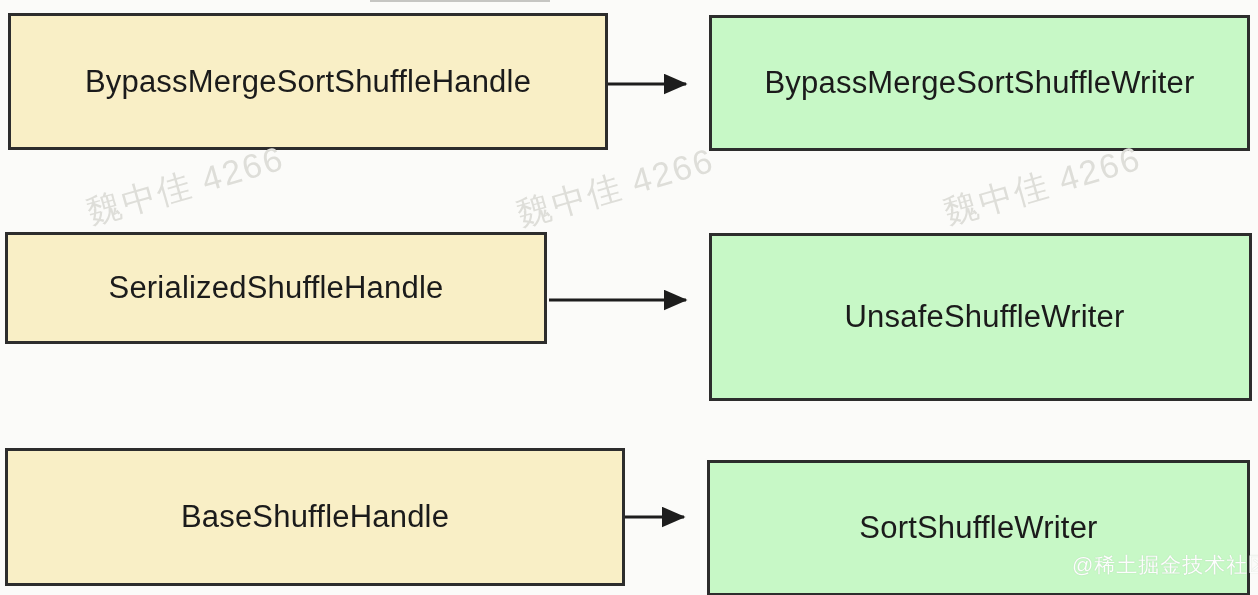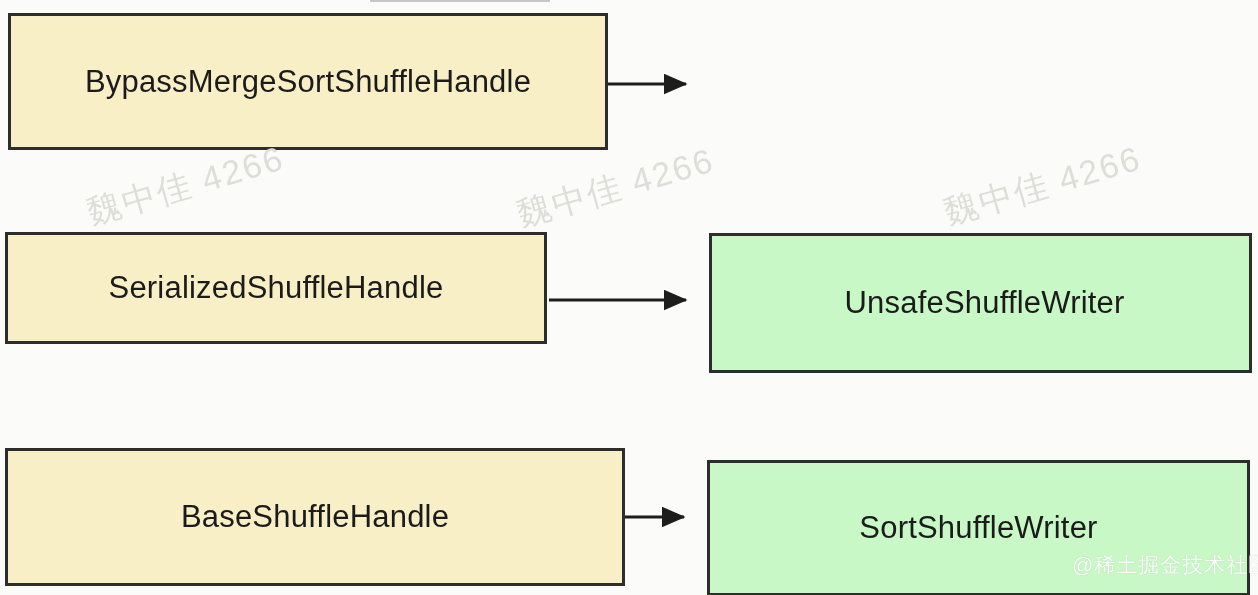--- a/index.html
+++ b/index.html
@@ -28,21 +28,21 @@
     white-space: nowrap;
   }
   .handle-node { background: #f9efc6; }
   .writer-node { background: #c7f8c6; }
 
   
   .r1-handle { left: 8px;   top: 13px;  width: 600px; height: 137px; }
   .r1-writer { left: 709px; top: 15px;  width: 541px; height: 136px; }
   
   .r2-handle { left: 5px;   top: 232px; width: 542px; height: 112px; }
-  .r2-writer { left: 709px; top: 233px; width: 543px; height: 140px; padding-left: 8px; }
+  .r2-writer { left: 709px; top: 233px; width: 543px; height: 168px; padding-left: 8px; }
   
   .r3-handle { left: 5px;   top: 448px; width: 620px; height: 138px; }
   .r3-writer { left: 707px; top: 460px; width: 543px; height: 136px; }
 
   .arrow-layer {
     position: absolute;
     left: 0; top: 0;
     width: 1258px;
     height: 595px;
     pointer-events: none;
@@ -97,20 +97,23 @@
       </marker>
     </defs>
     <line x1="550" y1="84" x2="686" y2="84" stroke="#1d1d1d" stroke-width="3" marker-end="url(#arrowhead)"></line>
     <line x1="549" y1="300" x2="686" y2="300" stroke="#1d1d1d" stroke-width="3" marker-end="url(#arrowhead)"></line>
     <line x1="549" y1="517" x2="684" y2="517" stroke="#1d1d1d" stroke-width="3" marker-end="url(#arrowhead)"></line>
   </svg>
 
   <div class="node handle-node r1-handle">
     <span>BypassMergeSortShuffleHandle</span>
   </div>
+  <div class="node writer-node r1-writer">
+    <span>BypassMergeSortShuffleWriter</span>
+  </div>
 
   <div class="node handle-node r2-handle">
     <span>SerializedShuffleHandle</span>
   </div>
   <div class="node writer-node r2-writer">
     <span>UnsafeShuffleWriter</span>
   </div>
 
   <div class="node handle-node r3-handle">
     <span>BaseShuffleHandle</span>

